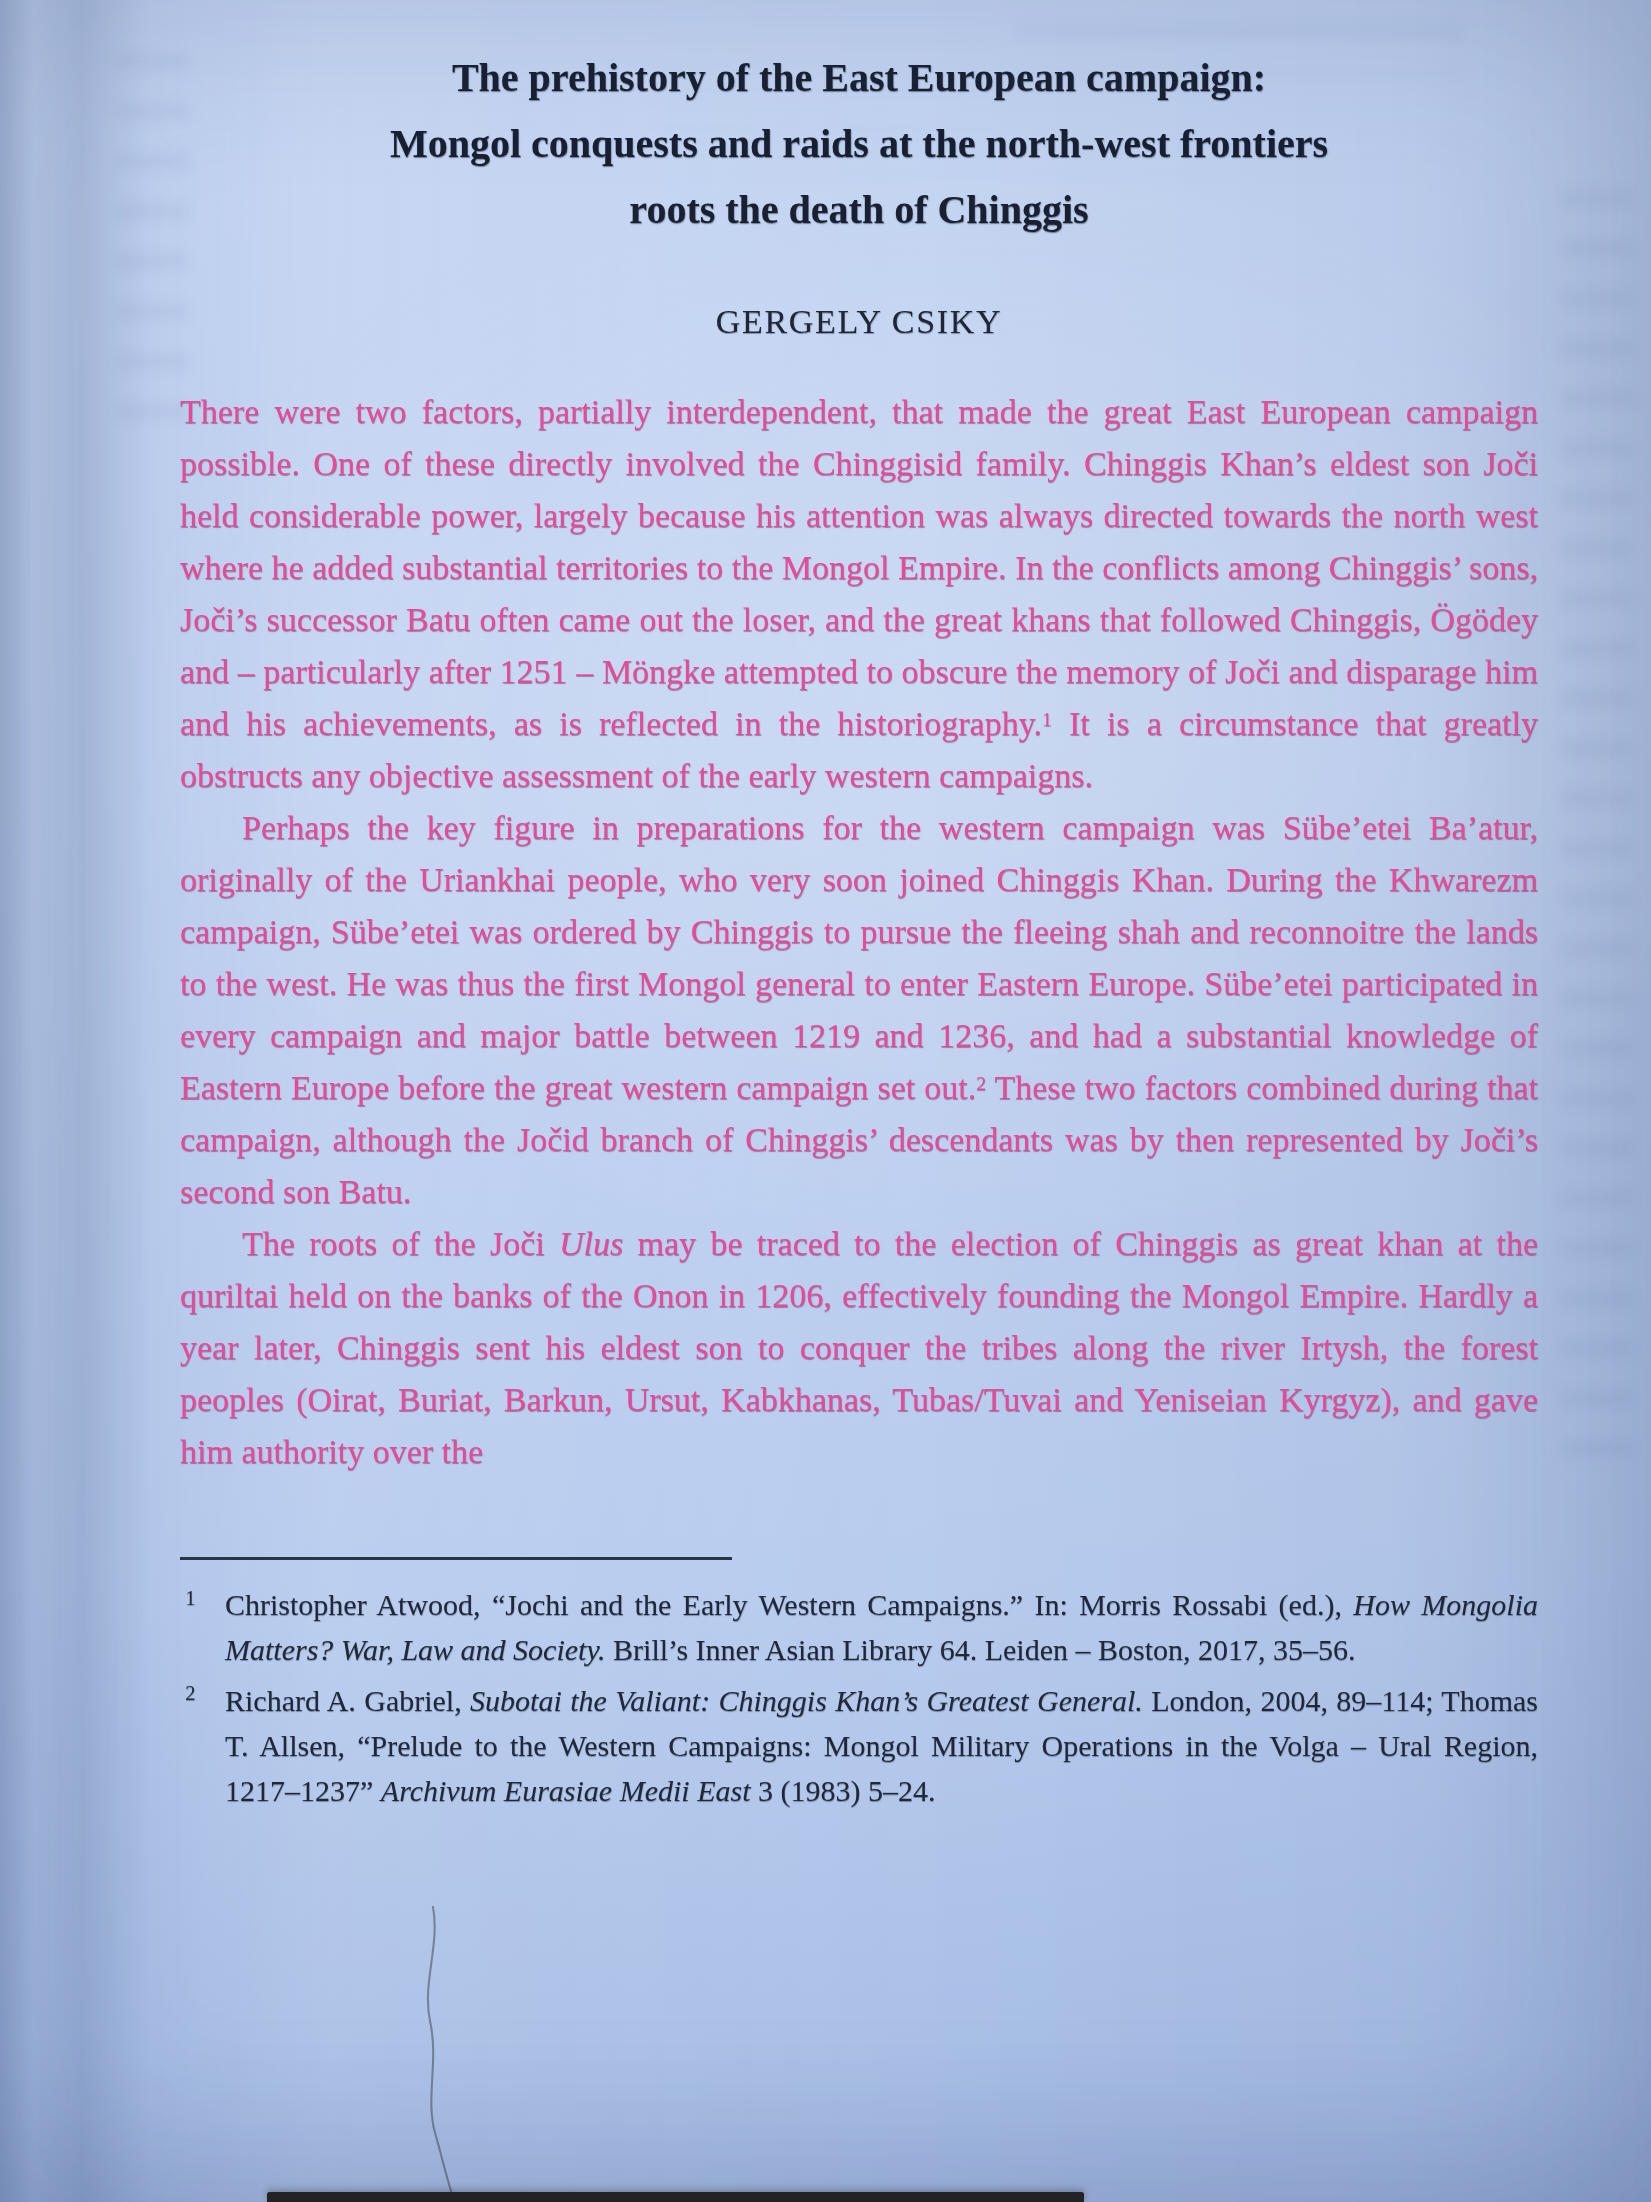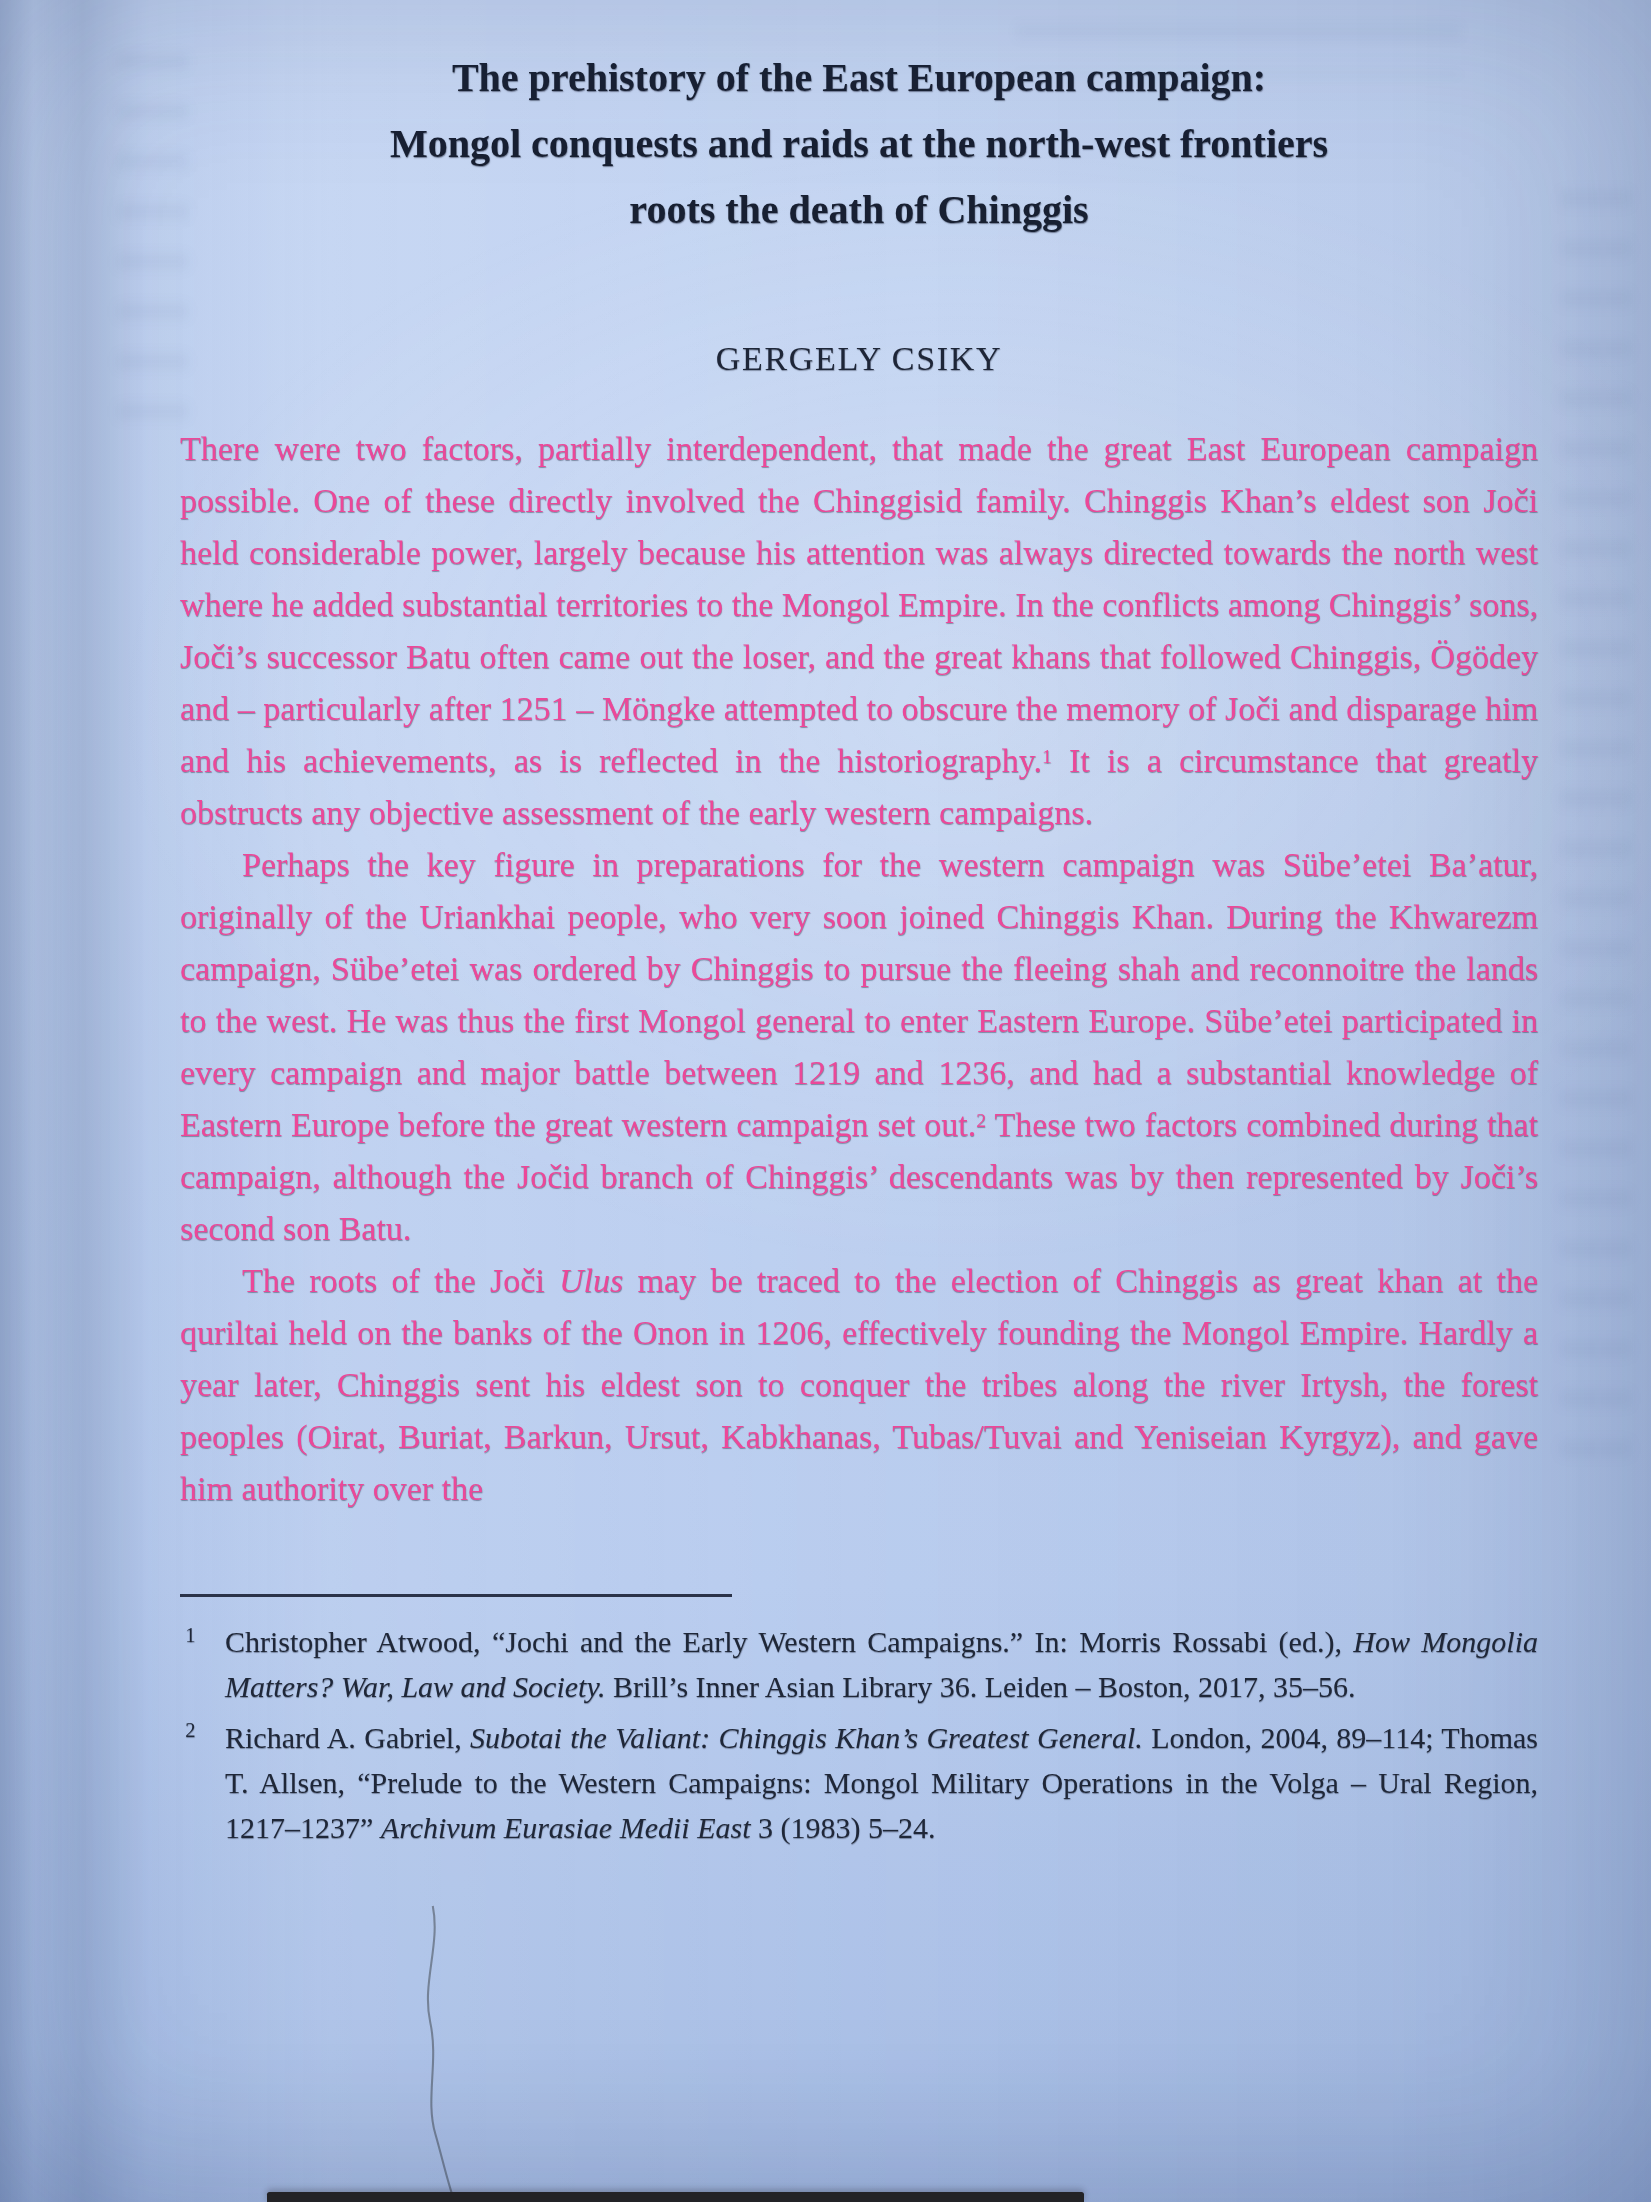--- a/index.html
+++ b/index.html
@@ -25,21 +25,21 @@
     left: 180px; top: 0;
     width: 1358px;
   }
   .title { margin-top: 45px; text-align: center; }
   .title-line {
     font-size: 40px; font-weight: bold; line-height: 66px;
     color: #182032;
     text-shadow: 0.5px 0.9px 1.2px rgba(22,28,48,0.50);
   }
   .author {
-    margin-top: 94px; text-align: center;
+    margin-top: 57px; text-align: center;
     font-size: 34px; letter-spacing: 1.7px; line-height: 43px;
     color: #1e2638;
     text-shadow: 0.4px 0.7px 1px rgba(25,32,52,0.40);
   }
   .body-text { margin-top: 43px; }
   .body-par {
     margin: 0;
     font-size: 34px; line-height: 52px;
     text-align: justify;
     color: #ec4899;
@@ -112,21 +112,21 @@
     <p class="body-par"><span>There were two factors, partially interdependent, that made the great East European campaign possible. One of these directly involved the Chinggisid family. Chinggis Khan’s eldest son Joči held considerable power, largely because his attention was always directed towards the north west where he added substantial territories to the Mongol Empire. In the conflicts among Chinggis’ sons, Joči’s successor Batu often came out the loser, and the great khans that followed Chinggis, Ögödey and – particularly after 1251 – Möngke attempted to obscure the memory of Joči and disparage him and his achievements, as is reflected in the historiography.</span><span class="fnref">1</span><span> It is a circumstance that greatly obstructs any objective assessment of the early western campaigns.</span></p>
 
     <p class="body-par indent"><span>Perhaps the key figure in preparations for the western campaign was Sübe’etei Ba’atur, originally of the Uriankhai people, who very soon joined Chinggis Khan. During the Khwarezm campaign, Sübe’etei was ordered by Chinggis to pursue the fleeing shah and reconnoitre the lands to the west. He was thus the first Mongol general to enter Eastern Europe. Sübe’etei participated in every campaign and major battle between 1219 and 1236, and had a substantial knowledge of Eastern Europe before the great western campaign set out.</span><span class="fnref">2</span><span> These two factors combined during that campaign, although the Jočid branch of Chinggis’ descendants was by then represented by Joči’s second son Batu.</span></p>
 
     <p class="body-par indent"><span>The roots of the Joči </span><i>Ulus</i><span> may be traced to the election of Chinggis as great khan at the quriltai held on the banks of the Onon in 1206, effectively founding the Mongol Empire. Hardly a year later, Chinggis sent his eldest son to conquer the tribes along the river Irtysh, the forest peoples (Oirat, Buriat, Barkun, Ursut, Kabkhanas, Tubas/Tuvai and Yeniseian Kyrgyz), and gave him authority over the</span></p>
   </div>
 
   <div class="footnote-sep"></div>
 
   <div class="fn">
-    <span class="fn-num">1</span><span>Christopher Atwood, “Jochi and the Early Western Campaigns.” In: Morris Rossabi (ed.), </span><i>How Mongolia Matters? War, Law and Society.</i><span> Brill’s Inner Asian Library 36. Leiden – Boston, 2017, 35–56.</span>
+    <span class="fn-num">1</span><span>Christopher Atwood, “Jochi and the Early Western Campaigns.” In: Morris Rossabi (ed.), </span><i>How Mongolia Matters? War, Law and Society.</i><span> Brill’s Inner Asian Library 64. Leiden – Boston, 2017, 35–56.</span>
   </div>
 
   <div class="fn">
     <span class="fn-num">2</span><span>Richard A. Gabriel, </span><i>Subotai the Valiant: Chinggis Khan’s Greatest General.</i><span> London, 2004, 89–114; Thomas T. Allsen, “Prelude to the Western Campaigns: Mongol Military Operations in the Volga – Ural Region, 1217–1237” </span><i>Archivum Eurasiae Medii East</i><span> 3 (1983) 5–24.</span>
   </div>
 
 </div>
 
 <svg class="fiber" width="1652" height="2203" viewBox="0 0 1920 2560">
   <path d="M 503,2215 C 512,2260 490,2305 500,2350 C 510,2396 494,2440 506,2480 C 514,2508 520,2535 528,2558" fill="none" stroke="#3a3f45" stroke-width="2.4" opacity="0.5"></path>

